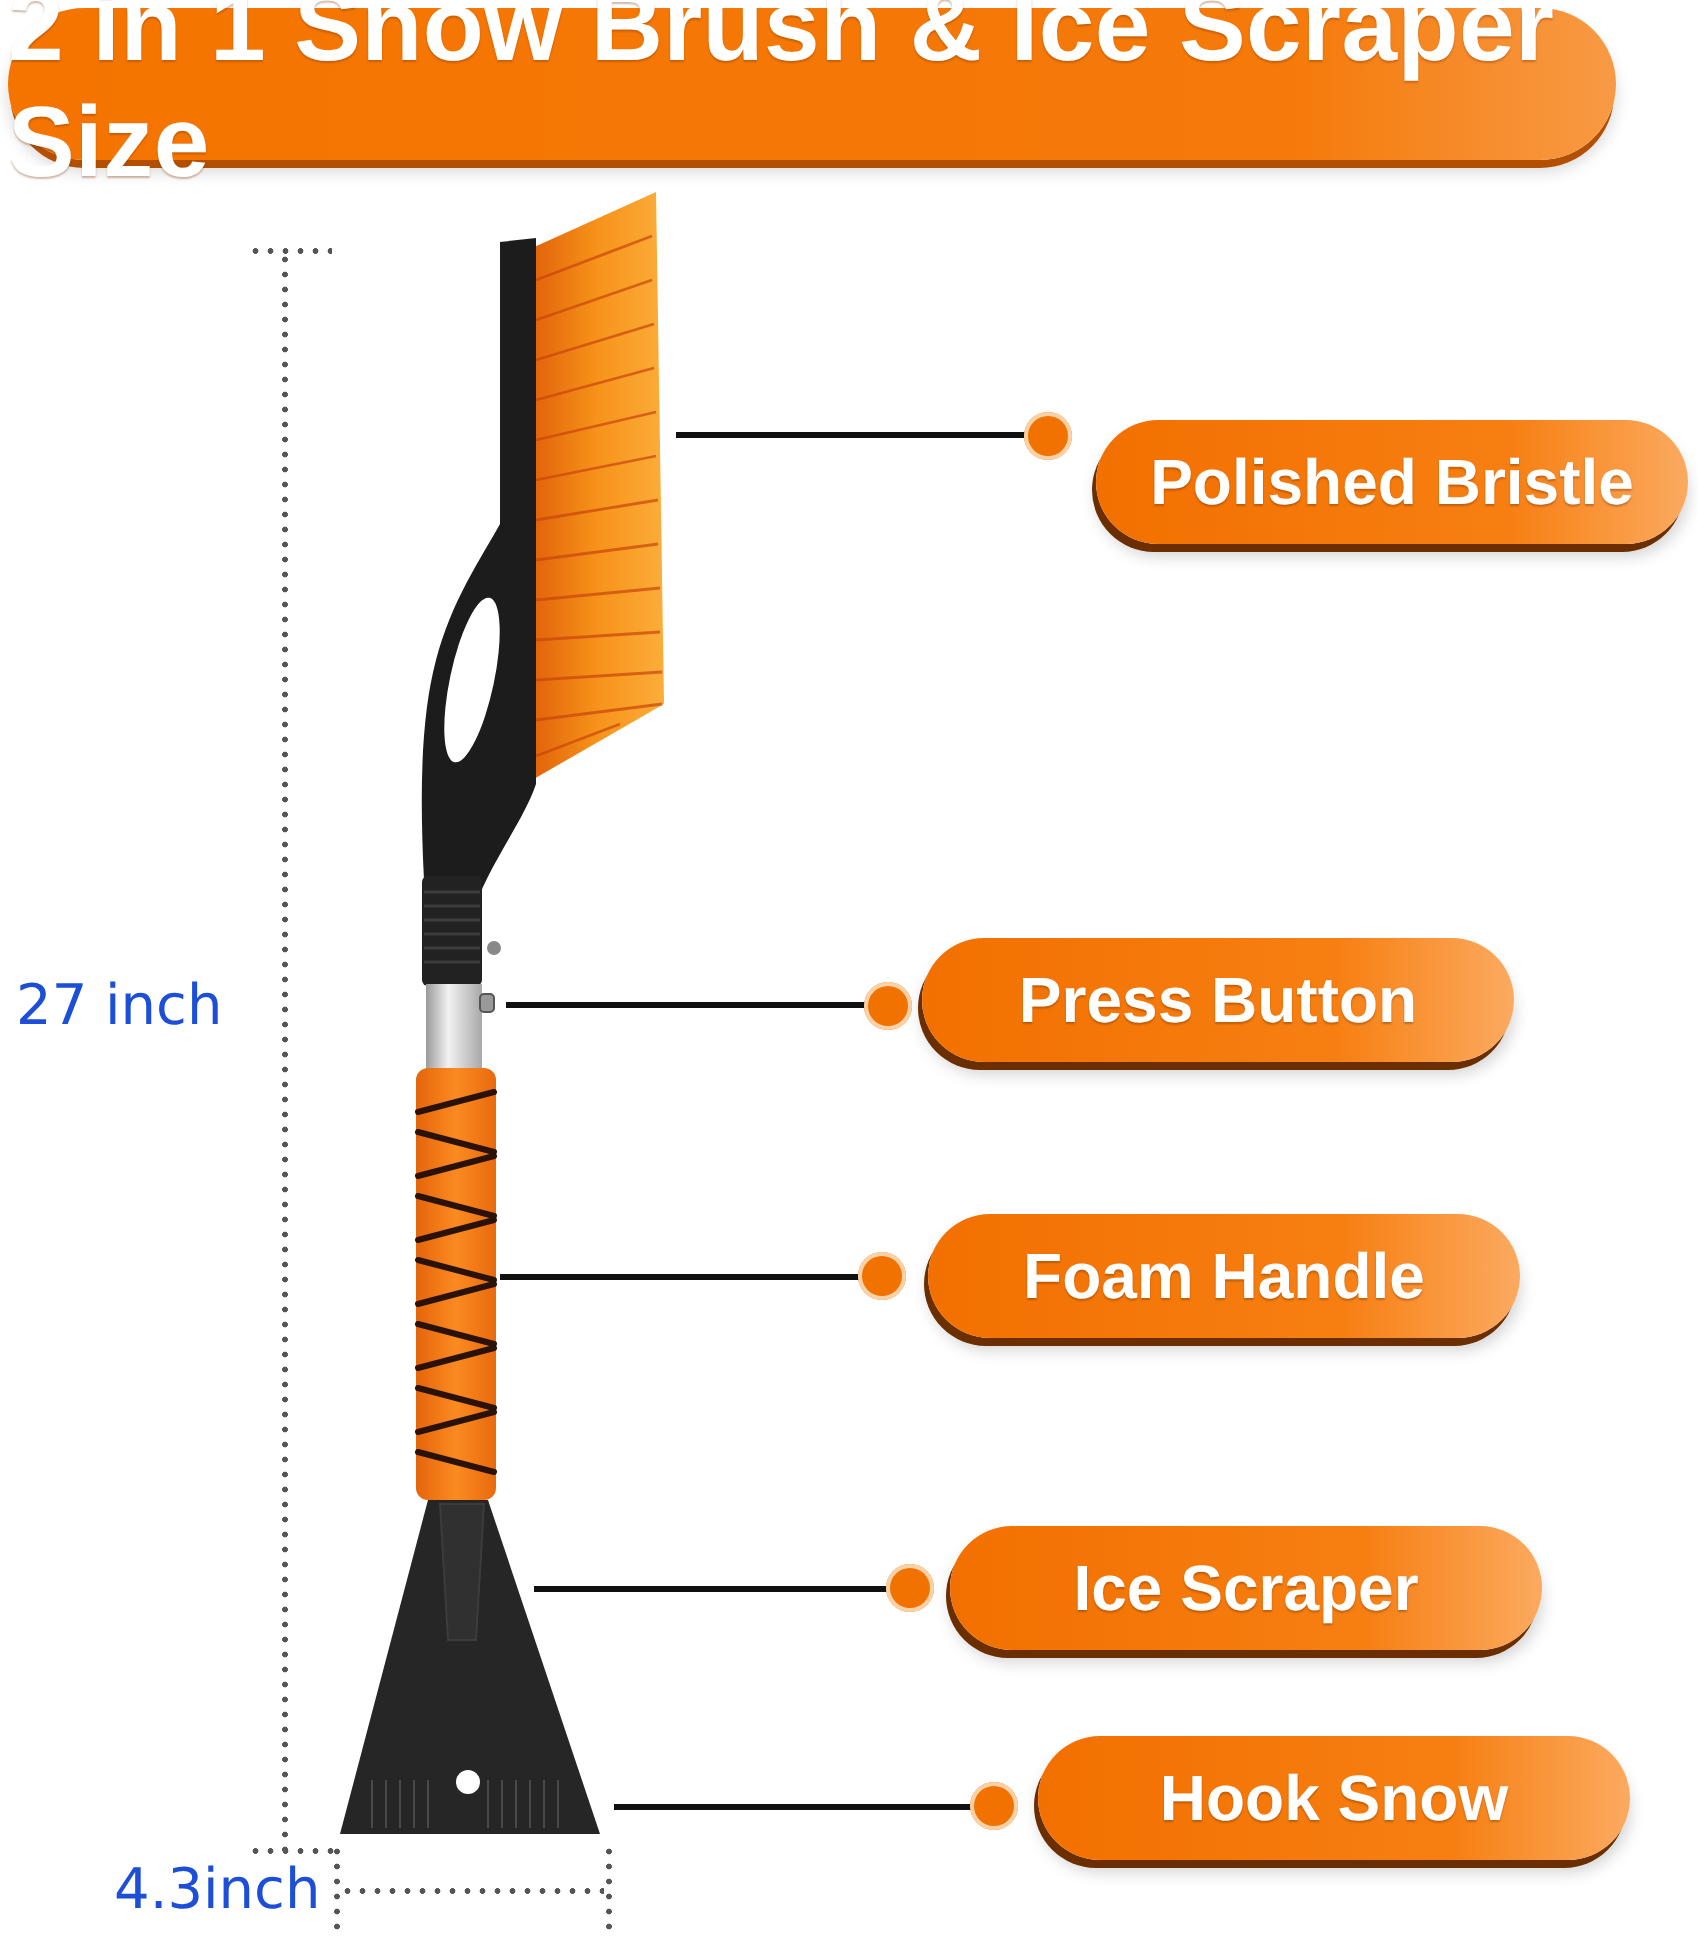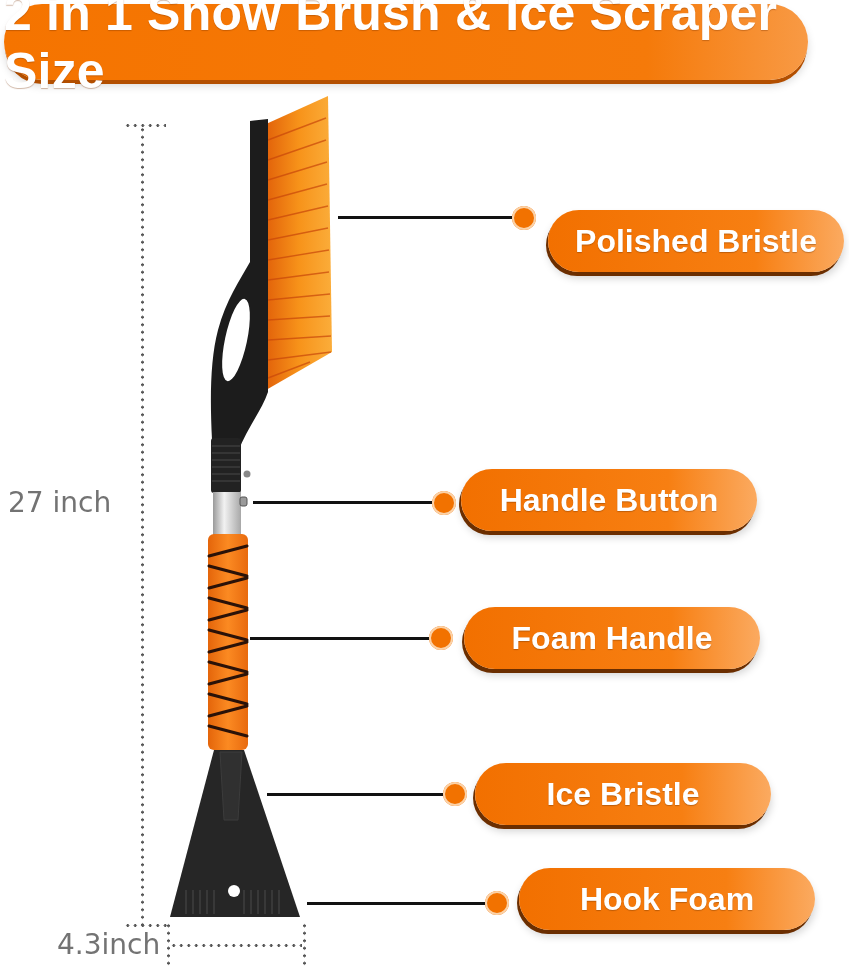--- a/index.html
+++ b/index.html
@@ -29,21 +29,21 @@
   }
   .dot {
     position: absolute; width: 24px; height: 24px; border-radius: 50%;
     background: #f27200; box-shadow: 0 0 0 2px #fbd2a8 inset;
   }
   .leader {
     position: absolute; height: 3px; background: #111111;
   }
 
   .measure-label {
-    position: absolute; color: #737373; font-family: "DejaVu Sans", sans-serif; font-size: 28px;
+    position: absolute; color: #1d4ed8; font-family: "DejaVu Sans", sans-serif; font-size: 28px;
   }
   .dot-v {
     position: absolute; width: 3px;
     background-image: radial-gradient(circle, #555 1.3px, transparent 1.6px);
     background-size: 3px 7.5px; background-repeat: repeat-y;
   }
   .dot-h {
     position: absolute; height: 3px;
     background-image: radial-gradient(circle, #555 1.3px, transparent 1.6px);
     background-size: 7.5px 3px; background-repeat: repeat-x;
@@ -161,32 +161,32 @@
 
 <div class="leader" style="left:338px; top:216px; width:180px;"></div>
 <div class="dot" style="left:512px; top:206px;"></div>
 <div class="callout-pill" style="left:548px; top:186px; width:296px;margin-top:24px;">
   <span>Polished Bristle</span>
 </div>
 
 <div class="leader" style="left:253px; top:501px; width:185px;"></div>
 <div class="dot" style="left:432px; top:491px;"></div>
 <div class="callout-pill" style="left:461px; top:469px; width:296px;">
-  <span>Handle Button</span>
+  <span>Press Button</span>
 </div>
 
 <div class="leader" style="left:250px; top:637px; width:185px;"></div>
 <div class="dot" style="left:429px; top:626px;"></div>
 <div class="callout-pill" style="left:464px; top:607px; width:296px;text-align:center;">
   <span>Foam Handle</span>
 </div>
 
 <div class="leader" style="left:267px; top:793px; width:180px;"></div>
 <div class="dot" style="left:443px; top:782px;"></div>
 <div class="callout-pill" style="left:475px; top:763px; width:296px;">
-  <span>Ice Bristle</span>
+  <span>Ice Scraper</span>
 </div>
 
 <div class="leader" style="left:307px; top:902px; width:180px;"></div>
 <div class="dot" style="left:485px; top:891px;"></div>
 <div class="callout-pill" style="left:519px; top:868px; width:296px;">
-  <span>Hook Foam</span>
+  <span>Hook Snow</span>
 </div>
 
 </body></html>

